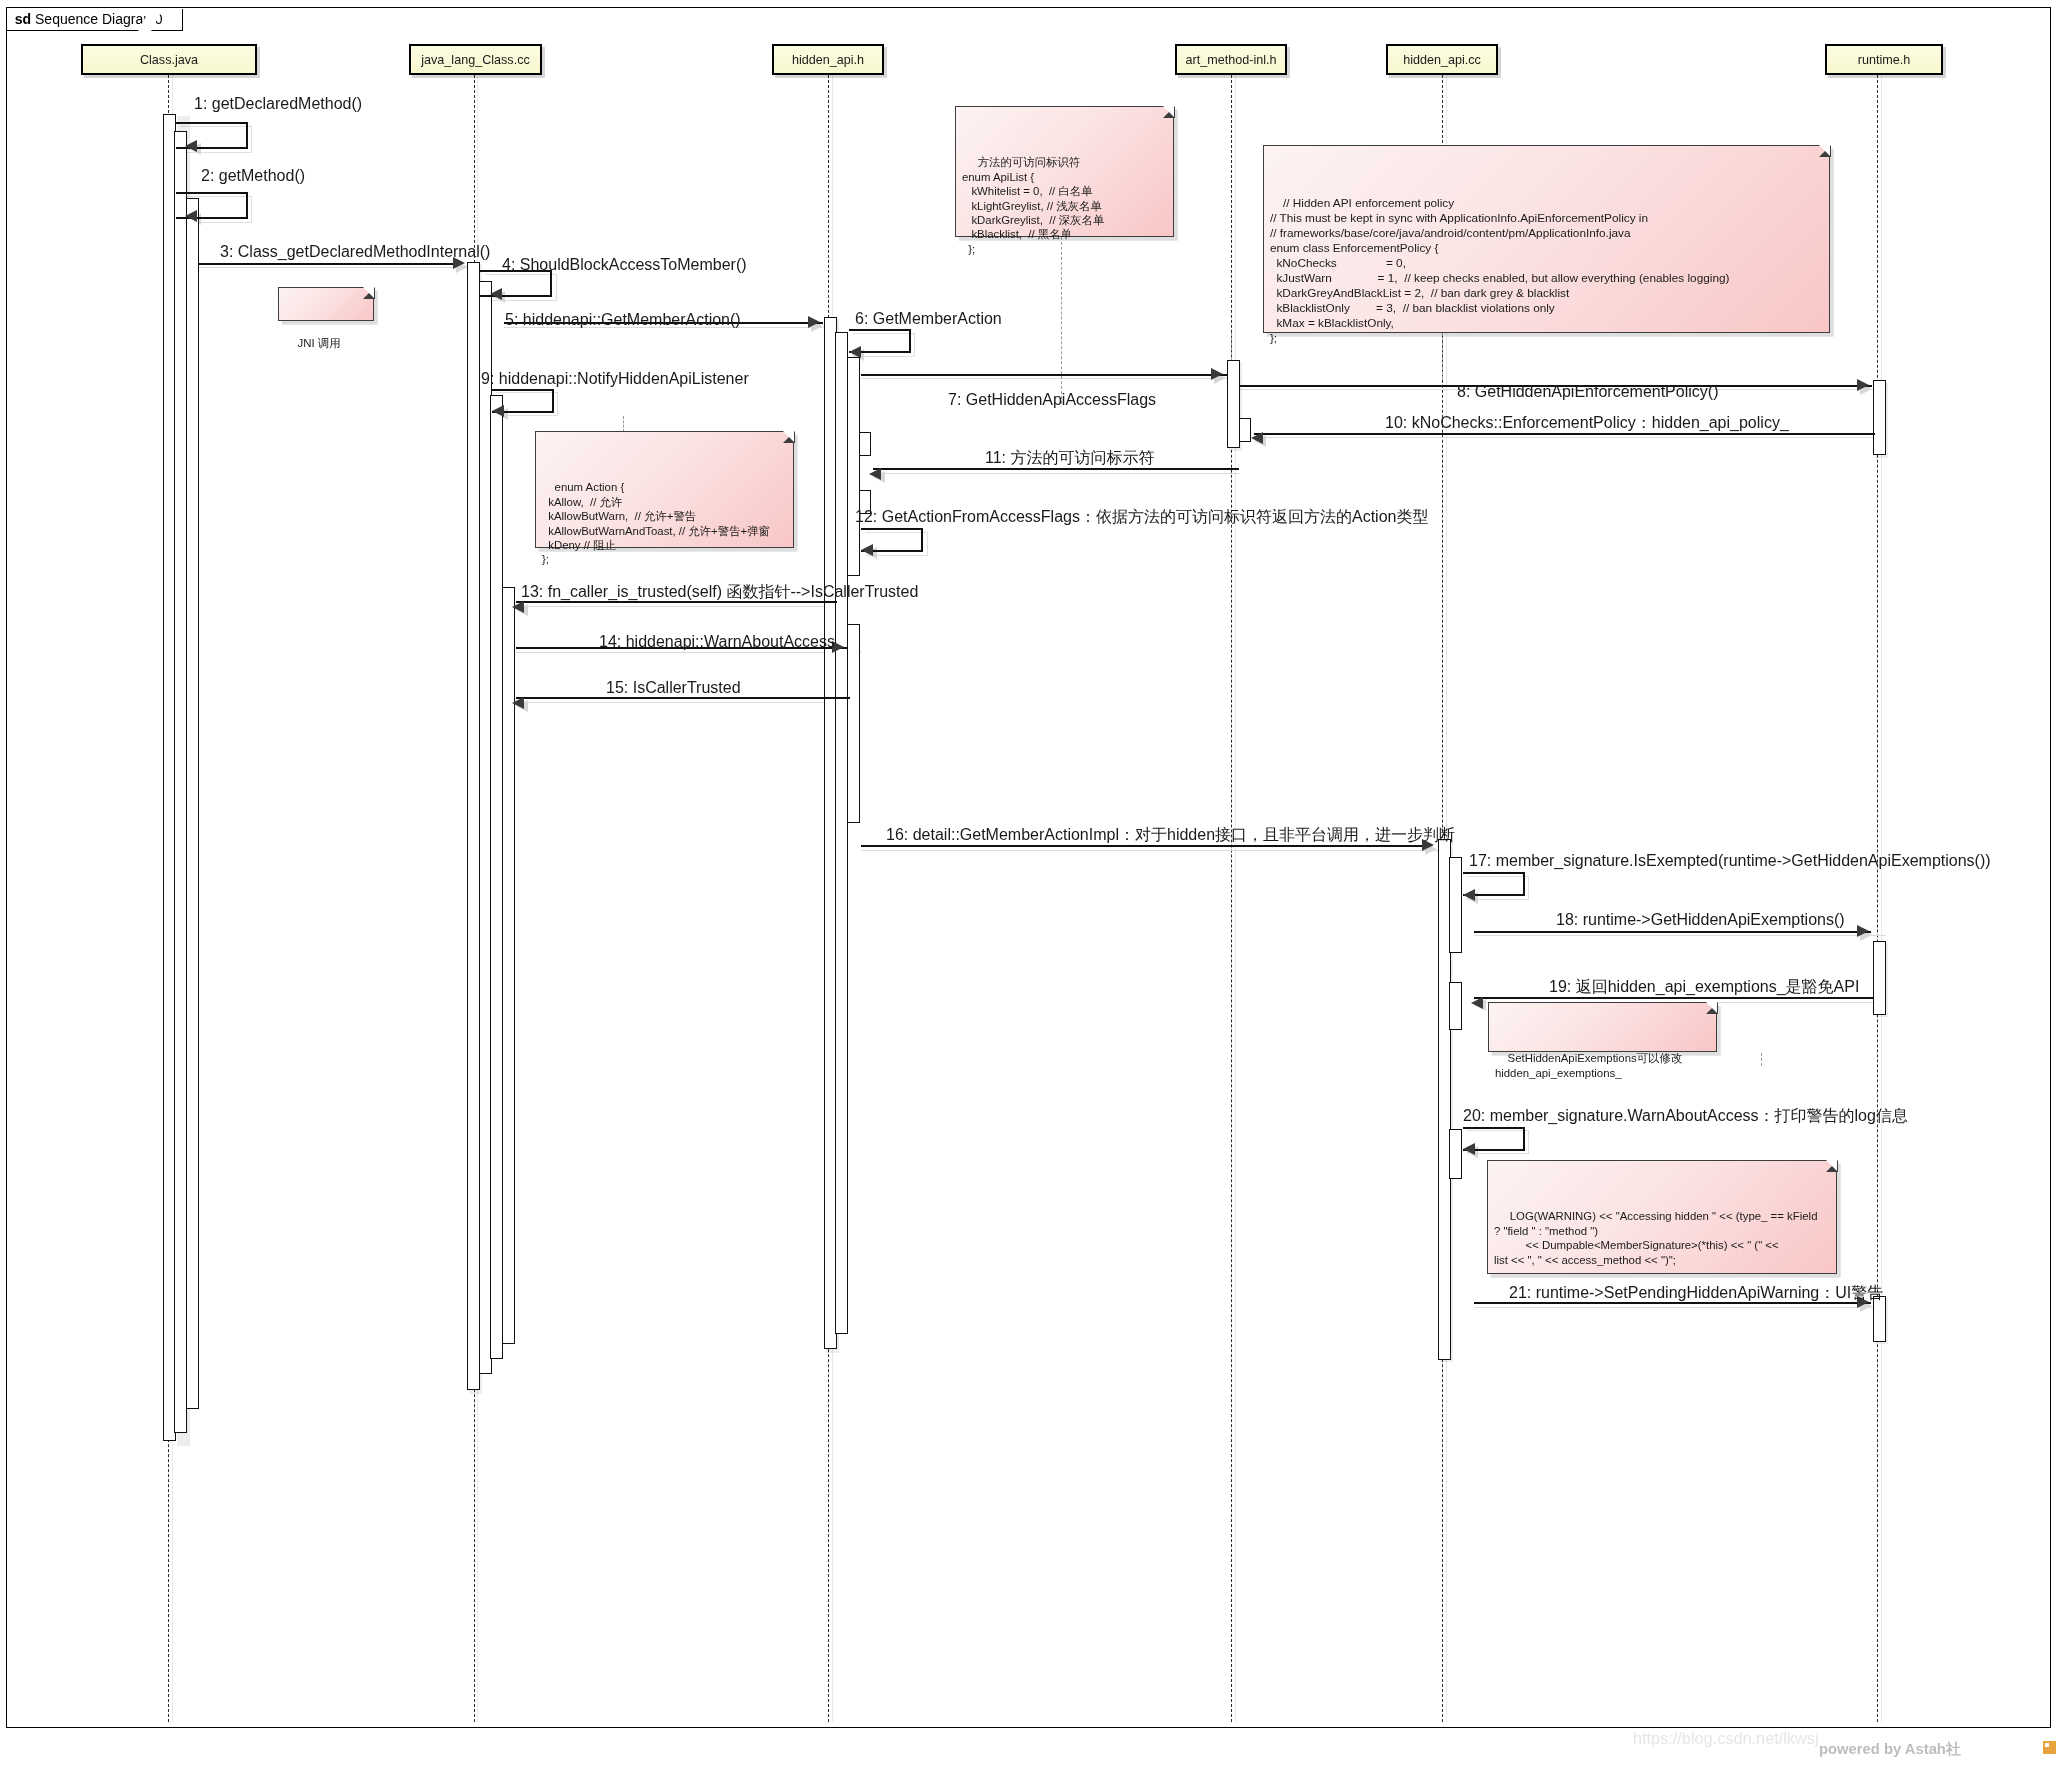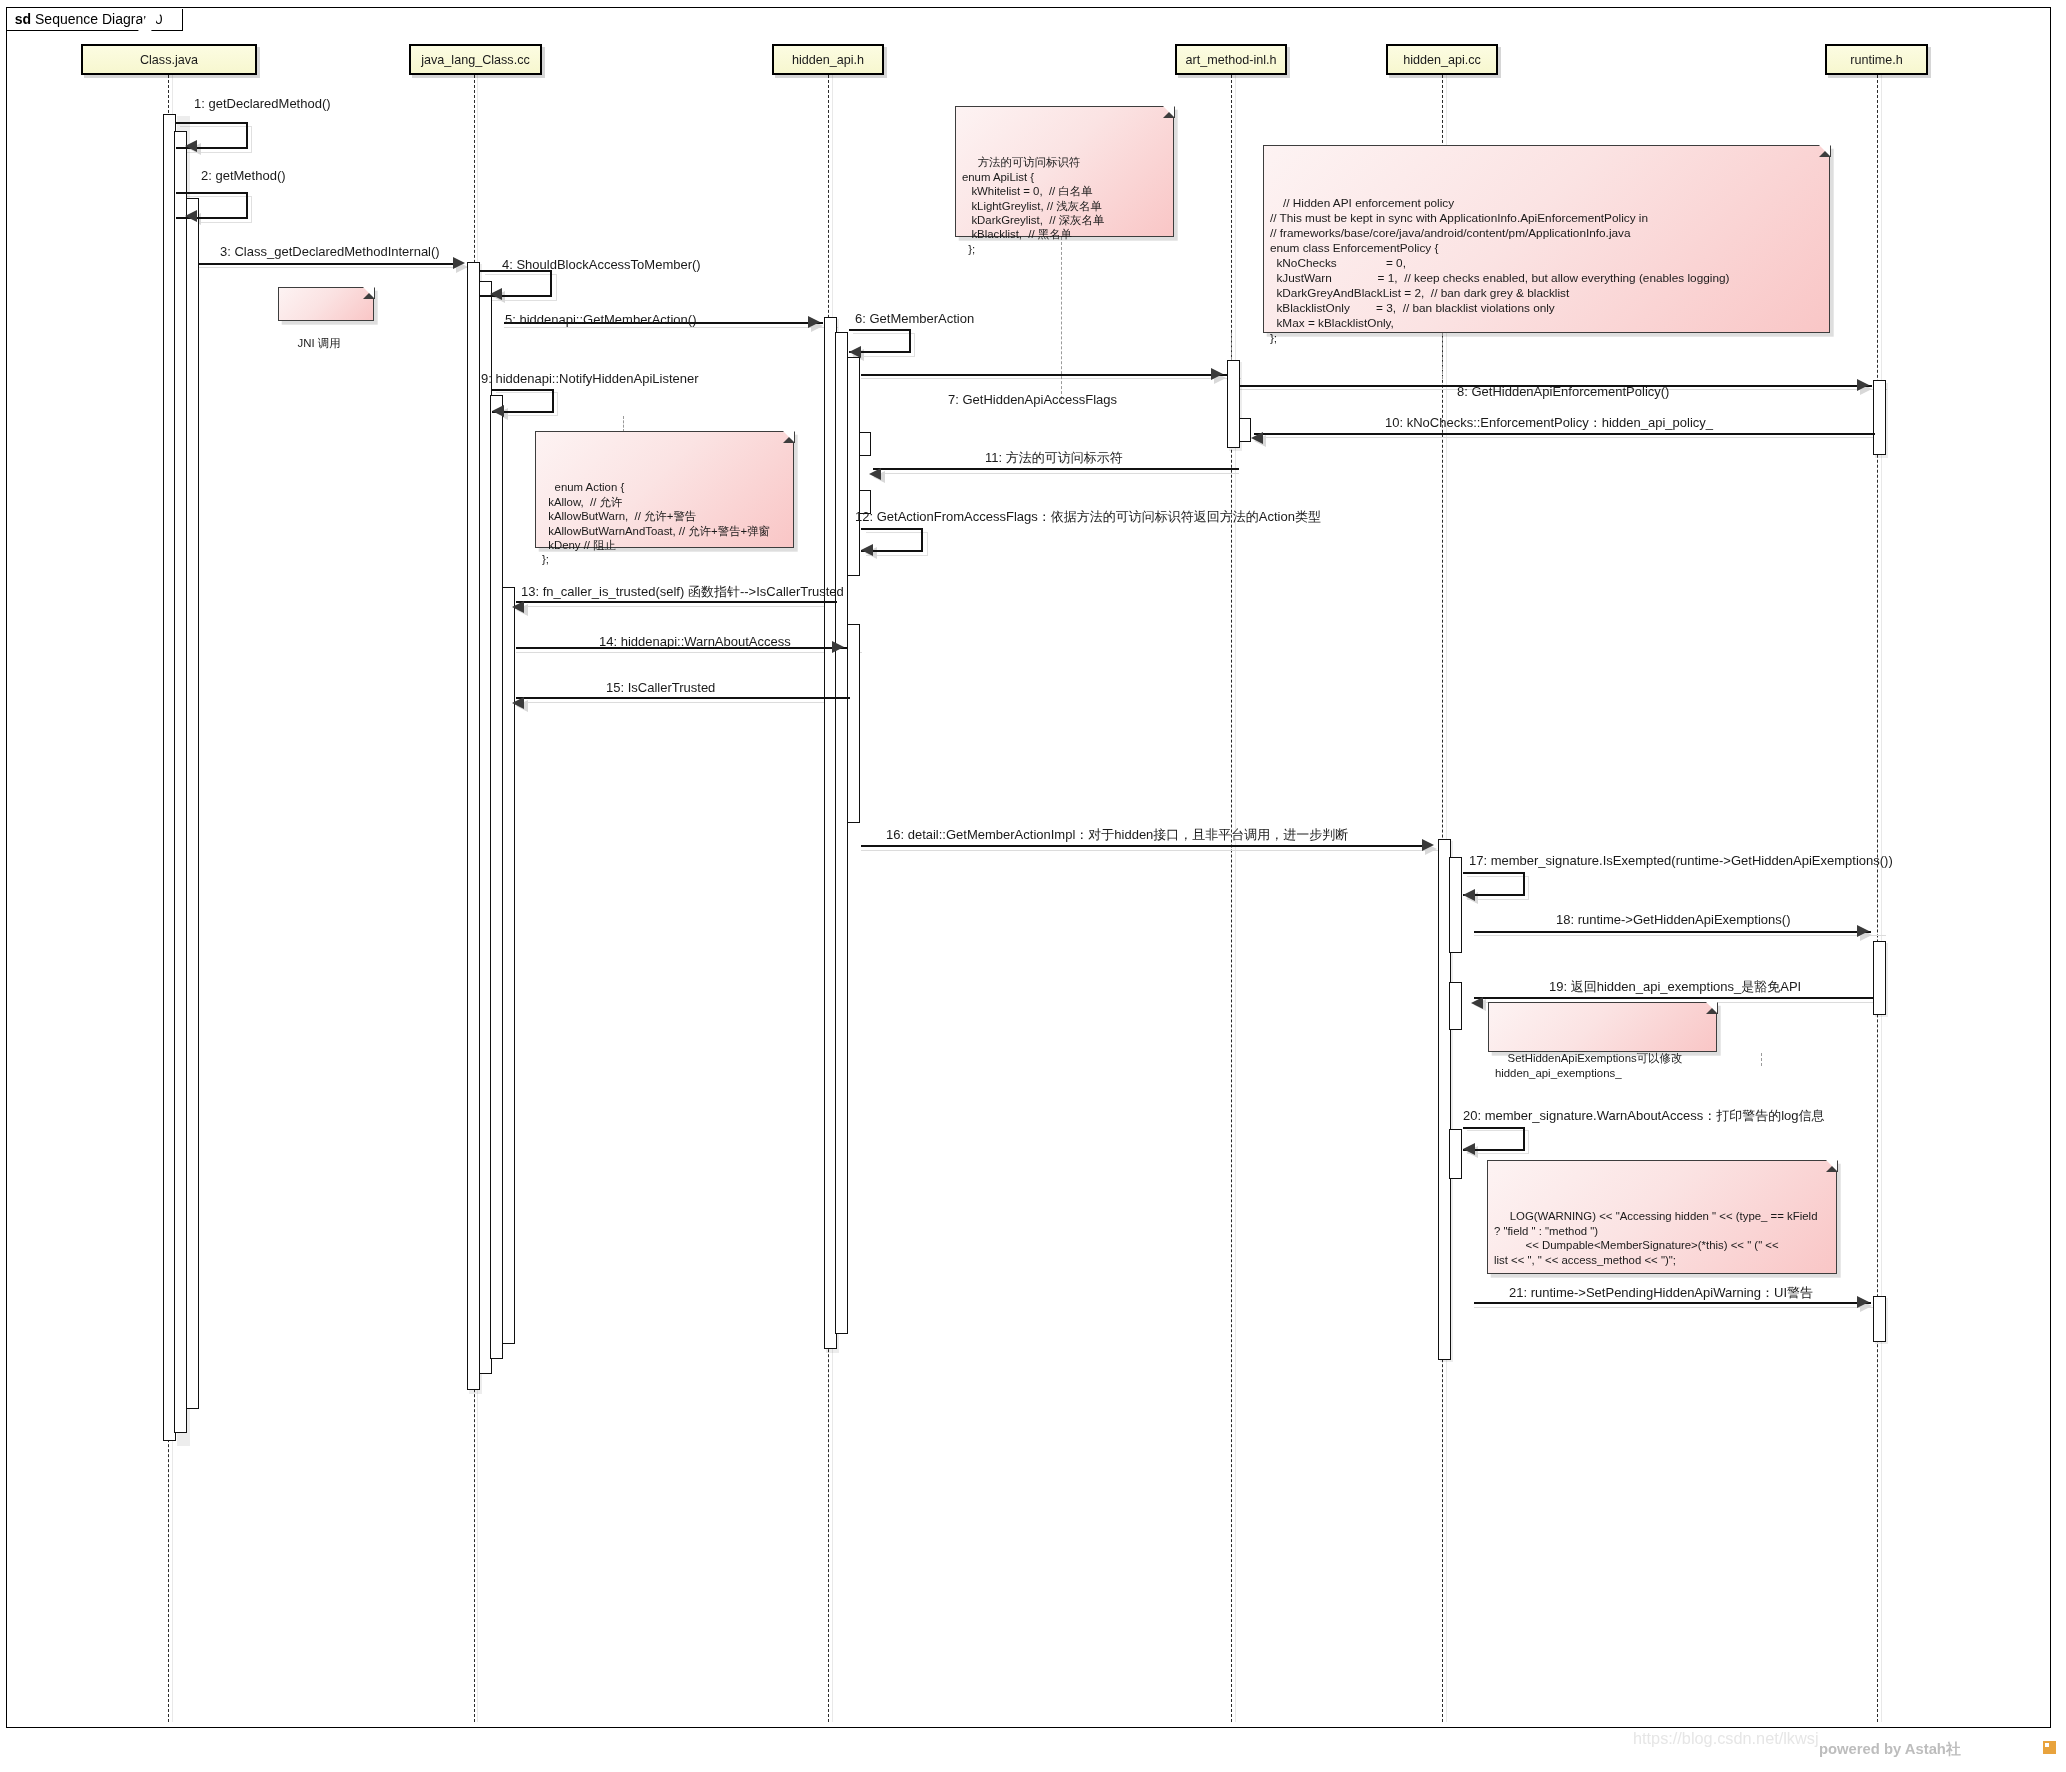--- a/index.html
+++ b/index.html
@@ -131,21 +131,21 @@
     border-left: 12.6px solid #d8d8d8;
   }
   .arrow-sh.left {
     border-top: 6.6px solid transparent;
     border-bottom: 6.6px solid transparent;
     border-right: 12.6px solid #d8d8d8;
   }
 
   .msg-label {
     position: absolute;
-    font-size: 13px;
+    font-size: 16px;
     color: #1a1a1a;
     white-space: nowrap;
     z-index: 9;
     line-height: 13.3px;
   }
 
   
   .self {
     position: absolute;
     box-sizing: border-box;
@@ -261,21 +261,21 @@
   </div>
   <div class="head" style="left:772px; top:44px; width:112px; height:31px;">
     <span>hidden_api.h</span>
   </div>
   <div class="head" style="left:1175px; top:44px; width:112px; height:31px;">
     <span>art_method-inl.h</span>
   </div>
   <div class="head" style="left:1386px; top:44px; width:112px; height:31px;">
     <span>hidden_api.cc</span>
   </div>
-  <div class="head" style="left:1825px; top:44px; width:103px; height:31px;">
+  <div class="head" style="left:1825px; top:44px; width:118px; height:31px;">
     <span>runtime.h</span>
   </div>
 
   <div class="act-shadow" style="left:177px; top:116px; width:13.3px; height:1330px;"></div>
   <div class="act" style="left:163px; top:114px; width:13.3px; height:1327px;"></div>
 
   <div class="act" style="left:174px; top:131px; width:13.3px; height:1302px;"></div>
 
   <div class="act" style="left:186px; top:198px; width:13.3px; height:1211px;"></div>
 

